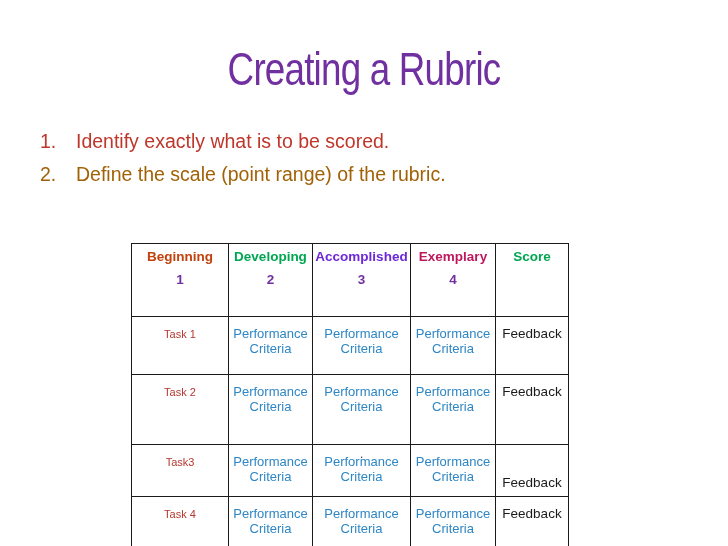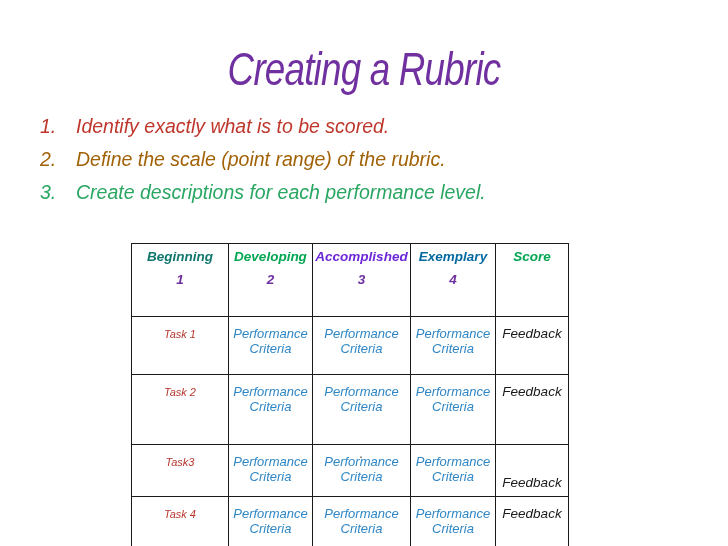--- a/index.html
+++ b/index.html
@@ -1,25 +1,25 @@
 <!DOCTYPE html>
 <html><head>
 <meta charset="utf-8">
 <style>
   html,body{margin:0;padding:0;background:#fff;}
   .slide{
     position:relative;width:728px;height:546px;background:#ffffff;
-    font-family:"Liberation Sans",sans-serif;overflow:hidden;font-style:italic;
+    font-family:"Liberation Sans",sans-serif;overflow:hidden;
   }
   .title{
     position:absolute;top:42px;left:0;width:728px;margin:0;
     text-align:center;font-size:46px;font-weight:400;letter-spacing:-1px;
     transform:scaleX(0.80);transform-origin:center;white-space:nowrap;
   }
-  .steps{position:absolute;top:116px;left:40px;width:660px;}
+  .steps{position:absolute;top:131px;left:40px;width:660px;}
   .step{font-size:19.5px;line-height:20px;margin:0 0 13px 0;white-space:nowrap;}
   .step .num{display:inline-block;width:36px;}
   .rubric{
     position:absolute;left:131px;top:243px;width:437px;
     border-collapse:collapse;table-layout:fixed;
   }
   .rubric th,.rubric td{
     border:1.5px solid #1a1a1a;box-sizing:border-box;
     text-align:center;vertical-align:top;overflow:hidden;
   }
@@ -41,49 +41,46 @@
 
   <h1 class="title" style="color: rgb(112, 48, 160);">Creating a Rubric</h1>
 
   <div class="steps">
     <div class="step" style="color: rgb(191, 54, 43);">
       <span class="num">1.</span><span>Identify exactly what is to be scored.</span>
     </div>
     <div class="step" style="color: #a16207;">
       <span class="num">2.</span><span>Define the scale (point range) of the rubric.</span>
     </div>
-    <div class="step" style="color: rgb(41, 166, 98);">
-      <span class="num">3.</span><span>Create descriptions for each performance level.</span>
-    </div>
   </div>
 
   <table class="rubric">
     <colgroup>
       <col style="width:97px">
         <col style="width:84px">
         <col style="width:98px">
         <col style="width:85px">
         <col style="width:73px">
     </colgroup>
     <thead>
       <tr class="hr">
         <th>
-          <div class="hlabel" style="color: #0f766e; text-align: center;">Beginning</div>
+          <div class="hlabel" style="color: #c2410c; text-align: center;">Beginning</div>
           <div class="hpoints" style="color: rgb(112, 48, 160);">1</div>
         </th>
         <th>
           <div class="hlabel" style="color: rgb(0, 166, 81);">Developing</div>
           <div class="hpoints" style="color: rgb(112, 48, 160);">2</div>
         </th>
         <th>
           <div class="hlabel" style="color: #6d28d9;">Accomplished</div>
           <div class="hpoints" style="color: rgb(112, 48, 160);">3</div>
         </th>
         <th>
-          <div class="hlabel" style="color: #0369a1;">Exemplary</div>
+          <div class="hlabel" style="color: #be185d;">Exemplary</div>
           <div class="hpoints" style="color: rgb(112, 48, 160);">4</div>
         </th>
         <th>
           <div class="hlabel" style="color: rgb(0, 166, 81);">Score</div>
           <div class="hpoints" style="color: rgb(112, 48, 160);"></div>
         </th>
       </tr>
     </thead>
     <tbody>
       <tr class="r1">

